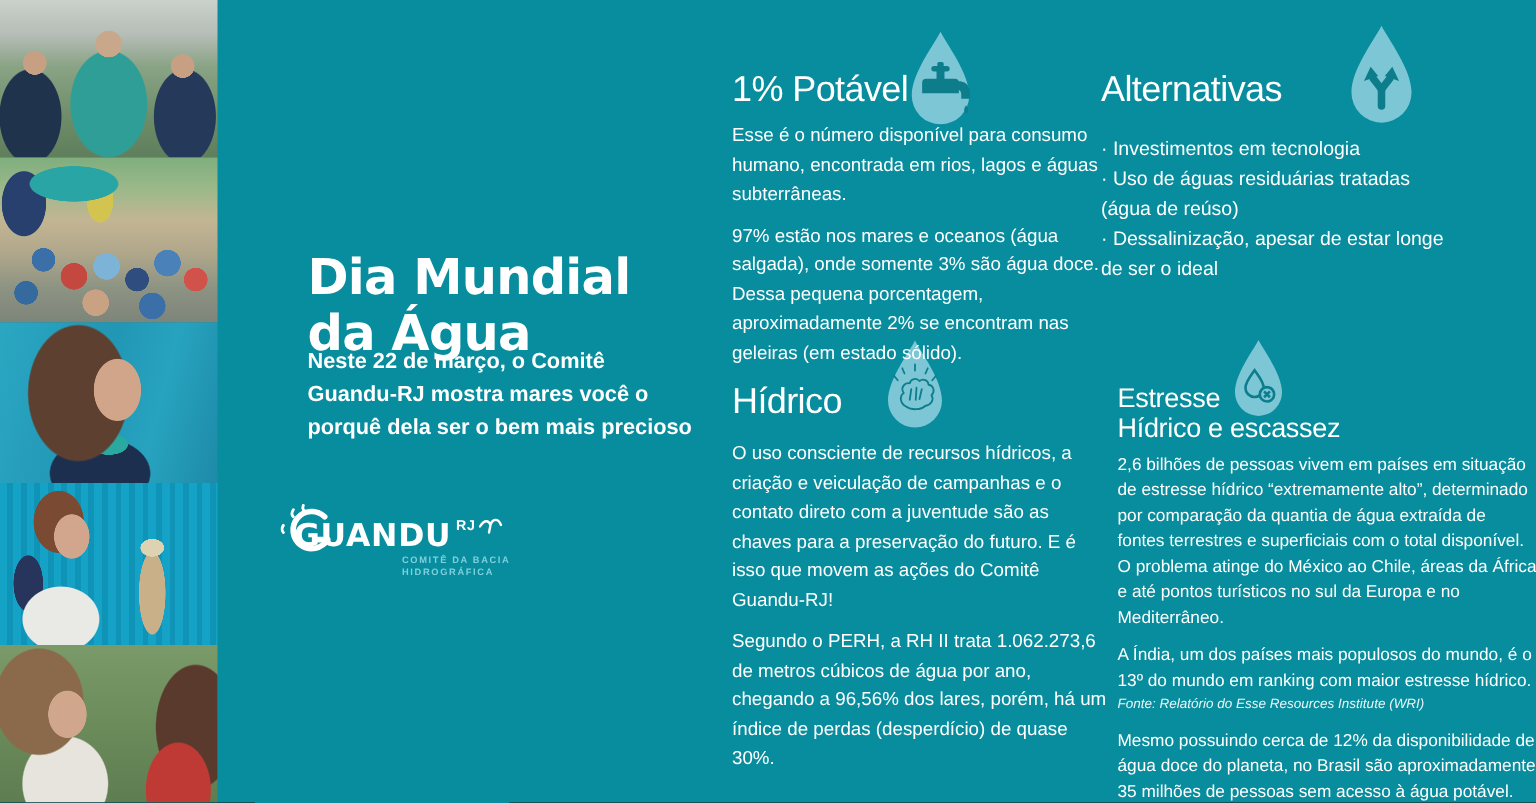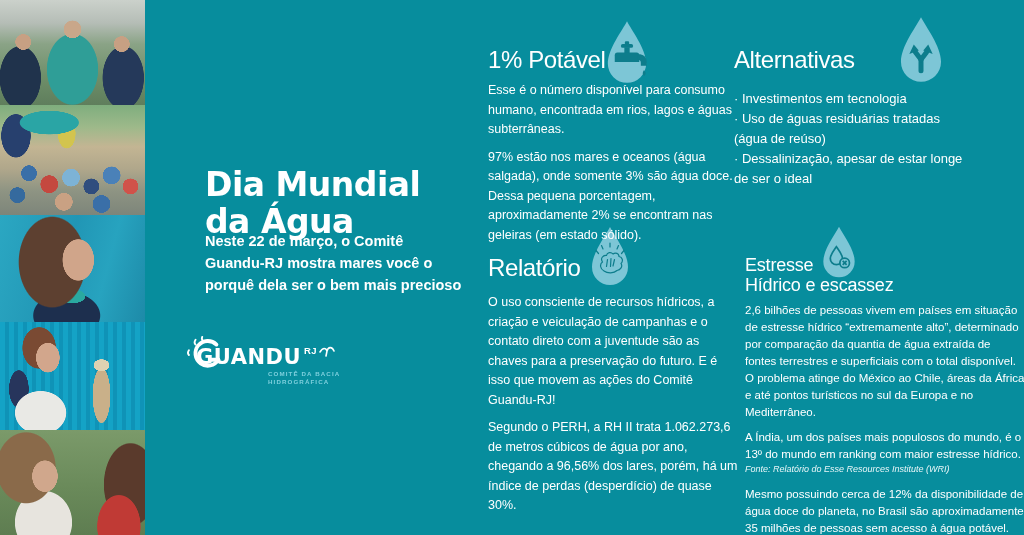--- a/index.html
+++ b/index.html
@@ -199,21 +199,21 @@
   <section class="sec sec-alternativas">
     <h2>Alternativas</h2>
     <div class="bullets">
       <p class="bullet">· Investimentos em tecnologia</p>
       <p class="bullet">· Uso de águas residuárias tratadas (água de reúso)</p>
       <p class="bullet">· Dessalinização, apesar de estar longe de ser o ideal</p>
     </div>
   </section>
 
   <section class="sec sec-solucoes">
-    <h2>Relatório</h2>
+    <h2>Hídrico</h2>
     <p class="body-md mt3">O uso consciente de recursos hídricos, a criação e veiculação de campanhas e o contato direto com a juventude são as chaves para a preservação do futuro. E é isso que movem as ações do Comitê Guandu-RJ!</p>
     <p class="body-md mt2">Segundo o PERH, a RH II trata 1.062.273,6 de metros cúbicos de água por ano, chegando a 96,56% dos lares, porém, há um índice de perdas (desperdício) de quase 30%.</p>
   </section>
 
   <section class="sec sec-estresse">
     <h2>
       <span style="display:block">Estresse</span>
       <span style="display:block">Hídrico e escassez</span>
     </h2>
     <p class="body-sm mt1">2,6 bilhões de pessoas vivem em países em situação de estresse hídrico “extremamente alto”, determinado por comparação da quantia de água extraída de fontes terrestres e superficiais com o total disponível. O problema atinge do México ao Chile, áreas da África e até pontos turísticos no sul da Europa e no Mediterrâneo.</p>

